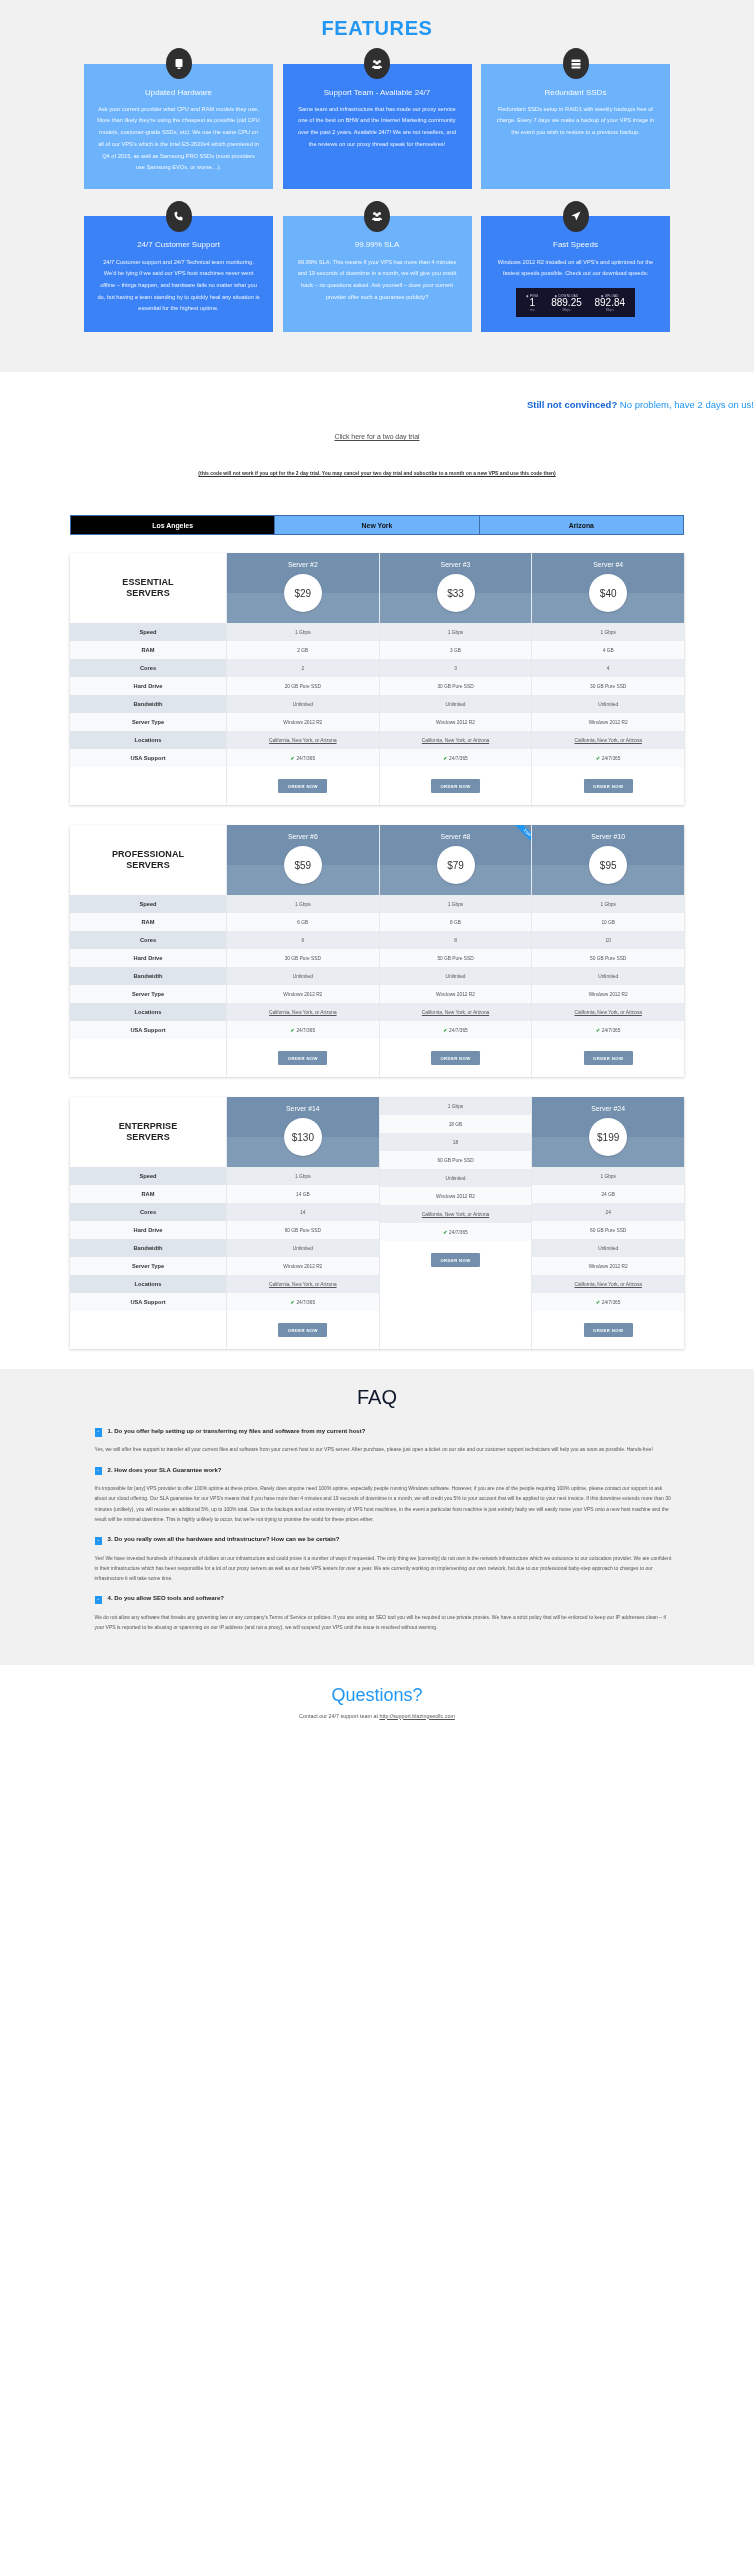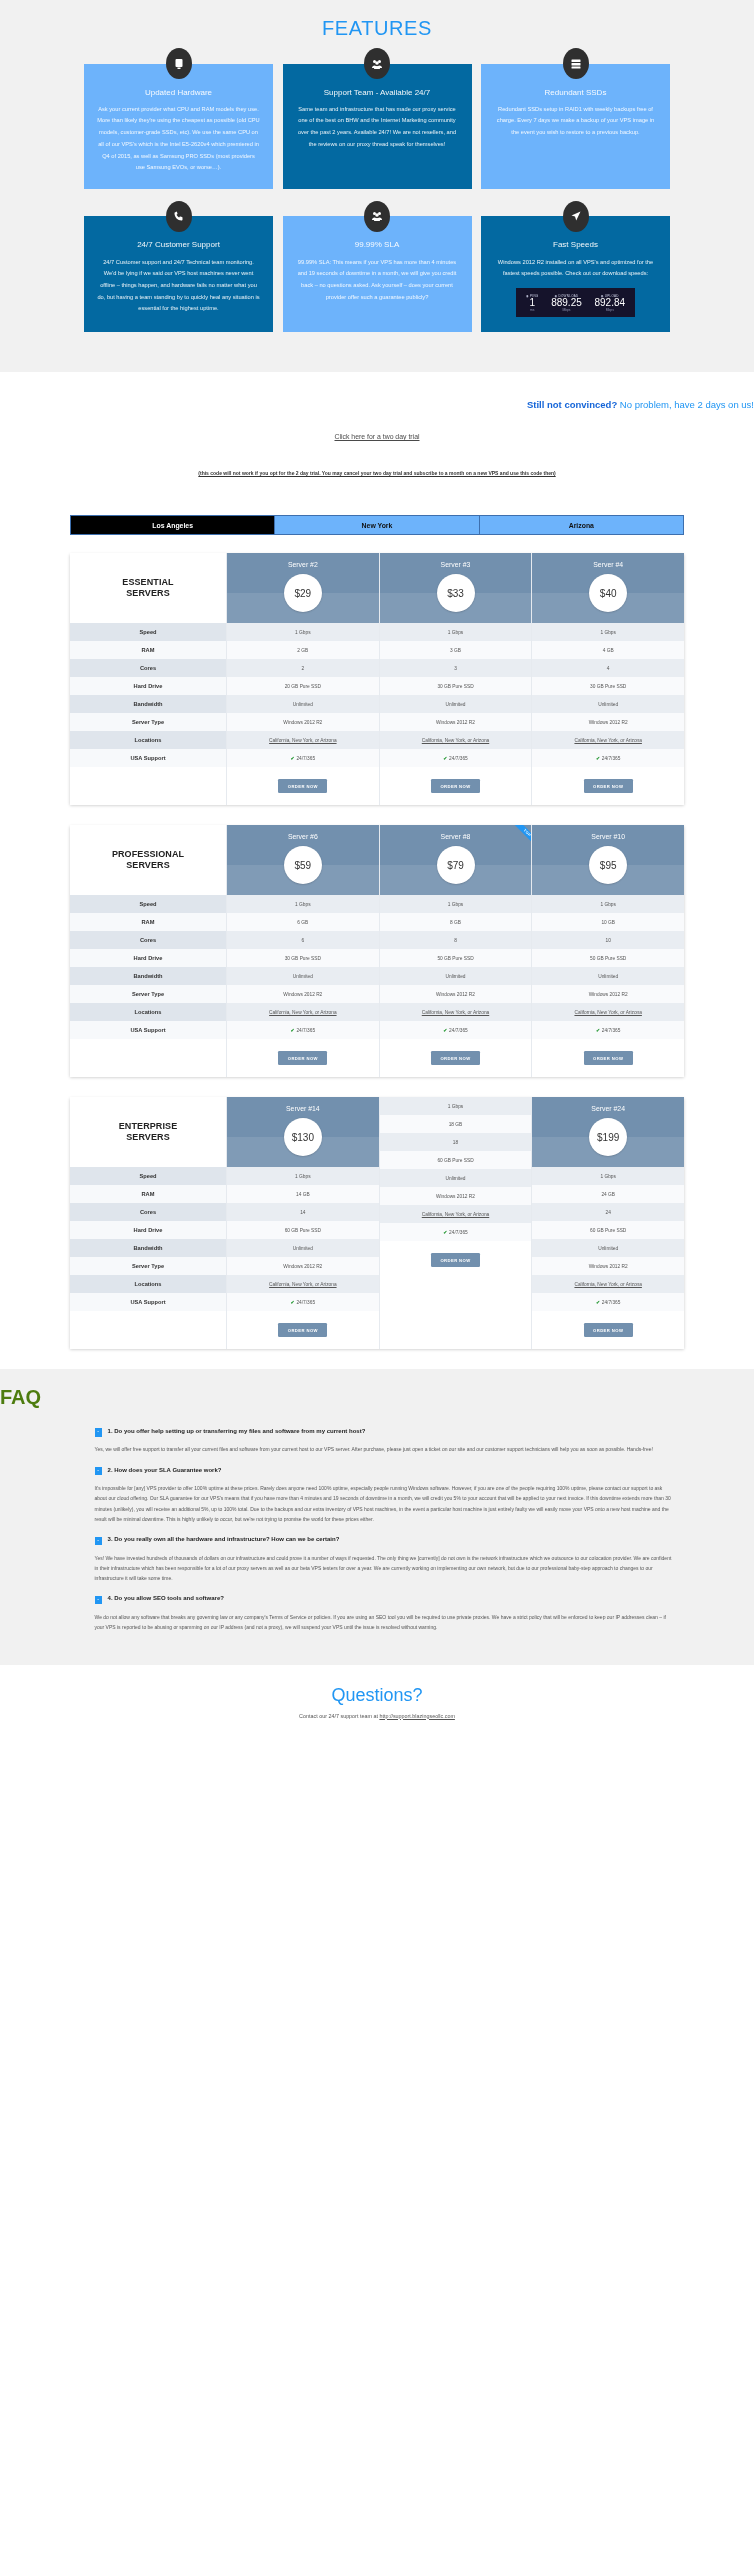--- a/index.html
+++ b/index.html
@@ -14,40 +14,40 @@
 
   
   .features-section {
     background: #f1f1f1;
     padding: 16.7px 0 26px 0;
   }
   .section-title {
     text-align: center;
     color: #2196f3;
     font-size: 20px;
-    font-weight: 400;
+    font-weight: 700;
     letter-spacing: 0.6px;
     margin-bottom: 24px;
   }
   .feature-row {
     display: flex;
     justify-content: center;
     gap: 9.5px;
     margin-bottom: 27px;
   }
   .feature-row:last-child { margin-bottom: 14px; }
   .feature-card {
     width: 189px;
     padding: 24px 13px 15.5px 13px;
     position: relative;
     text-align: center;
     min-height: 95px;
   }
   .feature-card.blue { background: #6db3fb; }
-  .feature-card.gray { background: #0369a1; }
+  .feature-card.gray { background: #3b82f6; }
   .feature-icon {
     position: absolute;
     top: -15.5px;
     left: 50%;
     margin-left: -13px;
     width: 26px;
     height: 31px;
     border-radius: 50%;
     background: #2f2f2f;
     display: flex;
@@ -243,23 +243,24 @@
     letter-spacing: 0.4px;
     padding: 4.8px 9.5px;
     border: none;
     border-radius: 1.2px;
     cursor: pointer;
   }
 
   
   .faq-section { background: #f1f1f1; padding: 16.7px 0 20px 0; }
   .faq-title {
-    color: #4d7c0f;
+    text-align: center;
+    color: #0f172a;
     font-size: 20px;
-    font-weight: 700;
+    font-weight: 400;
     margin-bottom: 19px;
   }
   .faq-list { width: 596px; margin: 0 auto; padding-left: 15.5px; }
   .faq-item { margin-bottom: 12px; }
   .faq-q {
     display: flex;
     align-items: flex-start;
     gap: 6px;
     margin-bottom: 7.7px;
     cursor: pointer;

